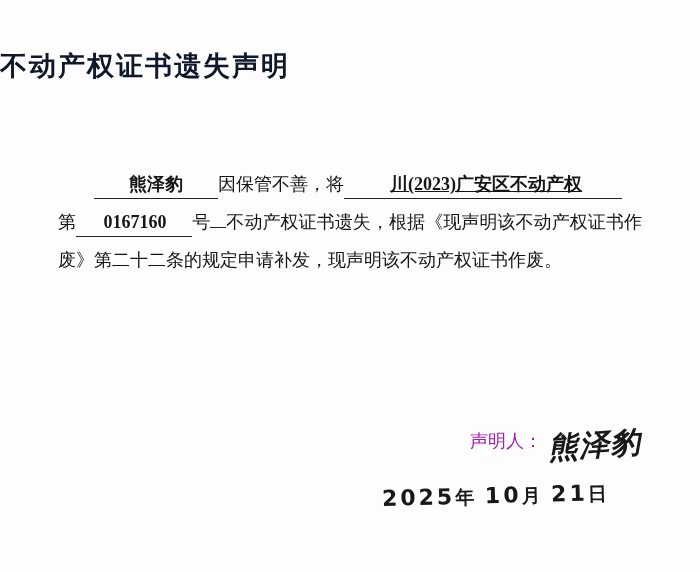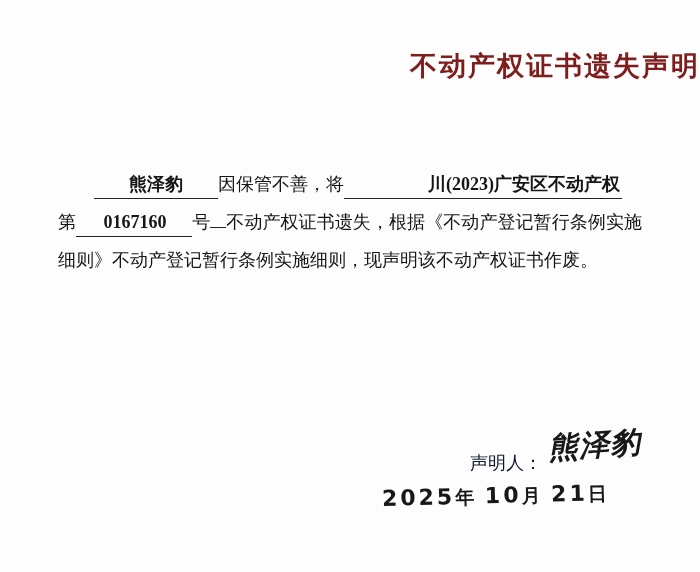--- a/index.html
+++ b/index.html
@@ -20,26 +20,26 @@
     width: 700px;
     height: 572px;
     box-sizing: border-box;
     background: #fdfdfd;
   }
   .doc-title {
     position: absolute;
     top: 48px;
     left: 0;
     width: 700px;
-    text-align: right;
+    text-align: left;
     font-size: 27px;
     font-weight: bold;
     letter-spacing: 2px;
     font-family: "Liberation Sans", "DejaVu Sans", sans-serif;
-    color: #7f1d1d;
+    color: #0f172a;
   }
   .body-block {
     position: absolute;
     top: 165px;
     left: 58px;
     width: 584px;
     font-size: 18px;
     line-height: 38px;
     color: #151515;
   }
@@ -57,22 +57,23 @@
     text-align: center;
     font-weight: bold;
     padding: 0 2px;
     line-height: 28px;
   }
   .fill.name {
     min-width: 120px;
   }
   .fill.certno {
     min-width: 268px;
-    text-align: right;
+    text-align: center;
     padding-left: 8px;
+    text-decoration: underline;
   }
   .fill.num {
     min-width: 110px;
     text-align: center;
     padding-left: 4px;
   }
   .fill-lead {
     display: inline-block;
     border-bottom: 1.4px solid #222;
     width: 16px;
@@ -84,23 +85,23 @@
   .sign-area {
     position: absolute;
     left: 0;
     top: 425px;
     width: 700px;
     height: 120px;
   }
   .sign-label {
     position: absolute;
     left: 470px;
-    top: 26px;
+    top: 4px;
     font-size: 18px;
-    color: #0f172a;
+    color: #a21caf;
   }
   .signature {
     position: absolute;
     left: 548px;
     top: 0px;
     font-family: "DejaVu Serif", serif;
     font-size: 30px;
     font-style: italic;
     font-weight: bold;
     color: #181818;
@@ -130,21 +131,21 @@
 <body>
 
 <div class="page">
 
   <div class="doc-title">不动产权证书遗失声明</div>
 
   <div class="body-block">
 
     <p class="para">
       <span class="indent"></span><span class="fill name">熊泽豹</span><span>因保管不善，将</span><span class="fill certno">川(2023)广安区不动产权</span><br>
-      <span>第</span><span class="fill num">0167160</span><span>号</span><span class="fill-lead"></span><span>不动产权证书遗失，根据《不动产登记暂行条例实施细则》不动产登记暂行条例实施细则，现声明该不动产权证书作废。</span>
+      <span>第</span><span class="fill num">0167160</span><span>号</span><span class="fill-lead"></span><span>不动产权证书遗失，根据《现声明该不动产权证书作废》第二十二条的规定申请补发，现声明该不动产权证书作废。</span>
     </p>
 
 
   </div>
 
   <div class="sign-area">
     <span class="sign-label">声明人：</span>
     <span class="signature">熊泽豹</span>
     <div class="date-line">
       <span>2025</span><span class="d-unit">年</span>

